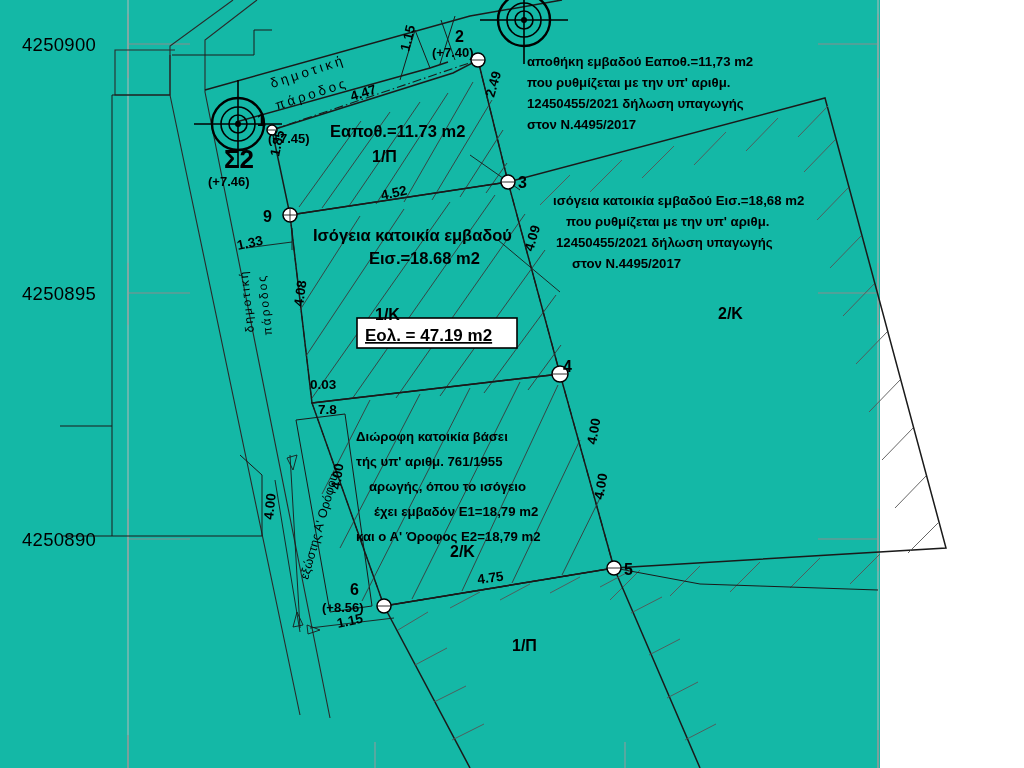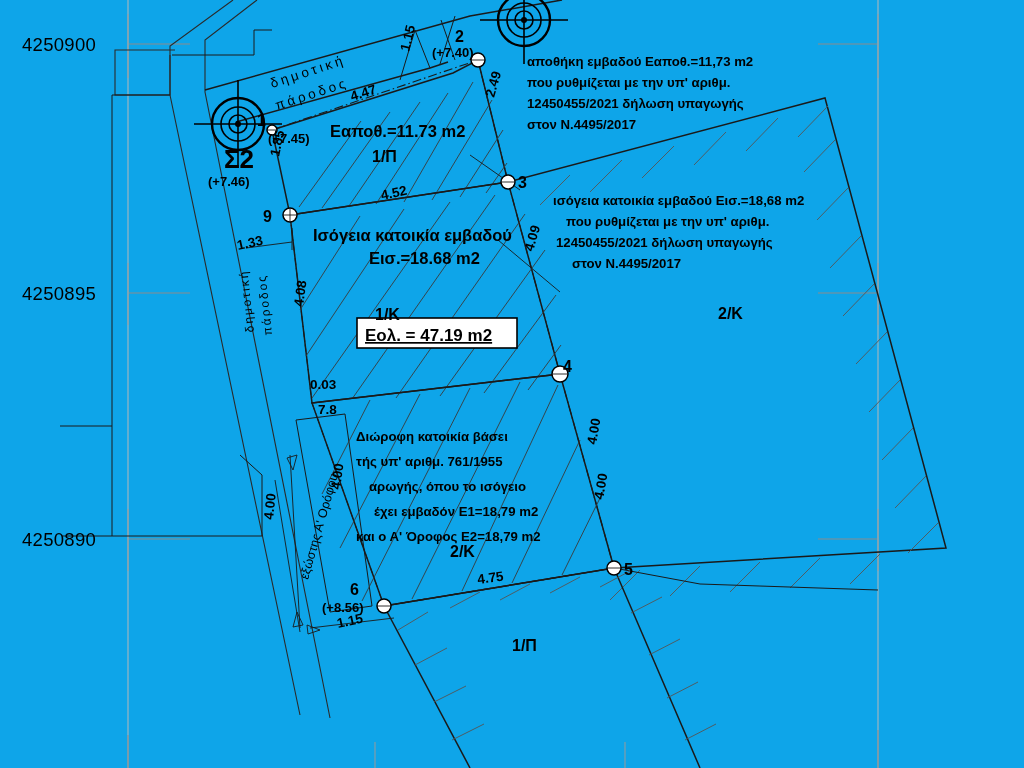--- a/index.html
+++ b/index.html
@@ -1,18 +1,18 @@
 <!DOCTYPE html>
 <html><head>
 <meta charset="utf-8">
 <style>
   html,body{margin:0;padding:0;background:#ffffff;}
   body{width:1024px;height:768px;overflow:hidden;
        font-family:"Liberation Sans","DejaVu Sans",sans-serif;}
-  #stage{position:relative;width:1024px;height:768px;background:#0ea5e9;}
+  #stage{position:relative;width:880px;height:768px;background:#14b8a6;}
   svg{position:absolute;top:0;left:0;}
   .gridline{stroke:#b8b8b8;stroke-width:1;fill:none;}
   .gridtick{stroke:#8c8c8c;stroke-width:1.1;fill:none;}
   .gridtick2{stroke:#9a9a9a;stroke-width:1;fill:none;}
   .parcel{stroke:#1a1a1a;stroke-width:1.5;fill:none;stroke-linejoin:miter;}
   .parcel-thin{stroke:#1a1a1a;stroke-width:1;fill:none;}
   .road{stroke:#2a2a2a;stroke-width:1.1;fill:none;}
   .hatch{stroke:#555;stroke-width:0.9;fill:none;}
   .hatch-d{stroke:#3a3a3a;stroke-width:0.9;fill:none;}
   .dashdot{stroke:#1a1a1a;stroke-width:1.1;fill:none;

